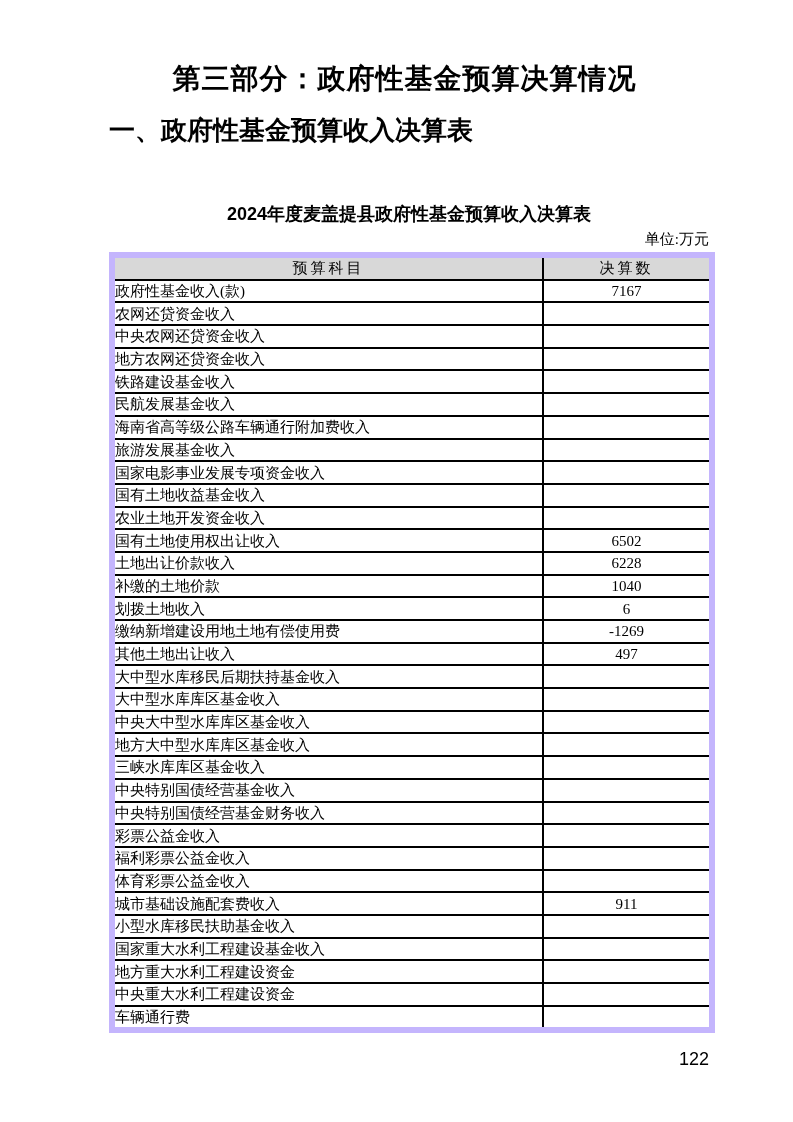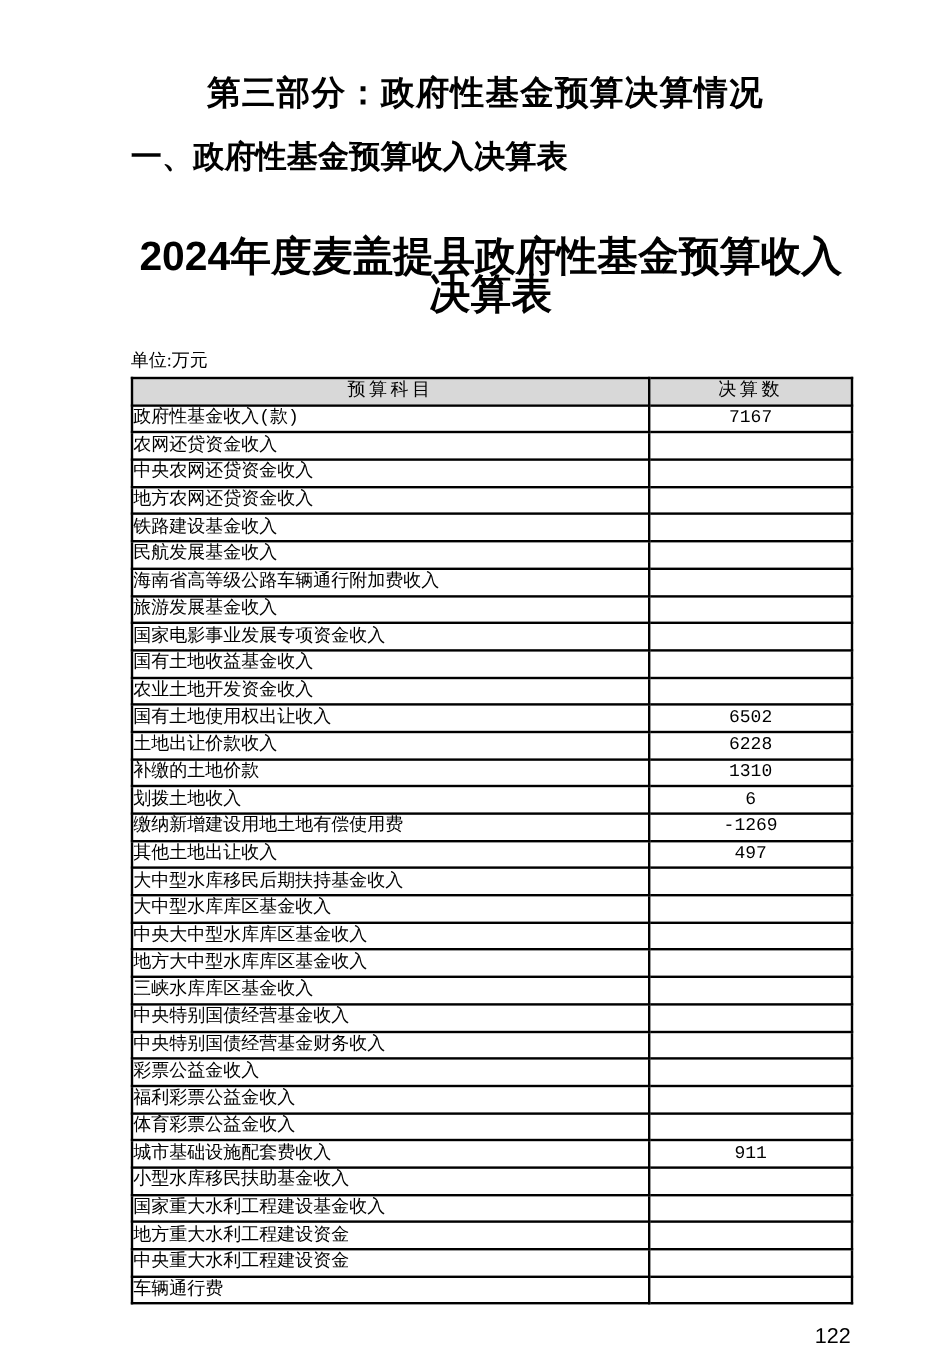--- a/index.html
+++ b/index.html
@@ -39,36 +39,35 @@
     font-family: "Liberation Sans", "DejaVu Sans", sans-serif;
     font-size: 26px;
     font-weight: bold;
     line-height: 32px;
   }
   .table-title {
     margin: 0;
     margin-top: 52px;
     text-align: center;
     font-family: "Liberation Sans", "DejaVu Sans", sans-serif;
-    font-size: 34px;
+    font-size: 18px;
     font-weight: bold;
     line-height: 32px;
   }
   .unit-line {
-    margin-top: 30px;
     margin-bottom: 4px;
+    text-align: right;
     font-size: 15px;
     line-height: 18px;
   }
   table.budget-table {
     border-collapse: collapse;
     table-layout: fixed;
     width: 600px;
-    border: 2px solid #c4b5fd;
-    font-family: Liberation Mono, monospace;
+    border: 6px solid #c4b5fd;
   }
   table.budget-table th,
   table.budget-table td {
     border: 2px solid #000000;
     font-size: 15px;
     font-weight: normal;
     padding: 0;
     height: 20.7px;
     line-height: 20px;
     overflow: hidden;
@@ -166,21 +165,21 @@
           <tr>
             <td class="subject indent-1">国有土地使用权出让收入</td>
             <td class="value">6502</td>
           </tr>
           <tr>
             <td class="subject indent-2">土地出让价款收入</td>
             <td class="value">6228</td>
           </tr>
           <tr>
             <td class="subject indent-2">补缴的土地价款</td>
-            <td class="value">1310</td>
+            <td class="value">1040</td>
           </tr>
           <tr>
             <td class="subject indent-2">划拨土地收入</td>
             <td class="value">6</td>
           </tr>
           <tr>
             <td class="subject indent-3">缴纳新增建设用地土地有偿使用费</td>
             <td class="value">-1269</td>
           </tr>
           <tr>

